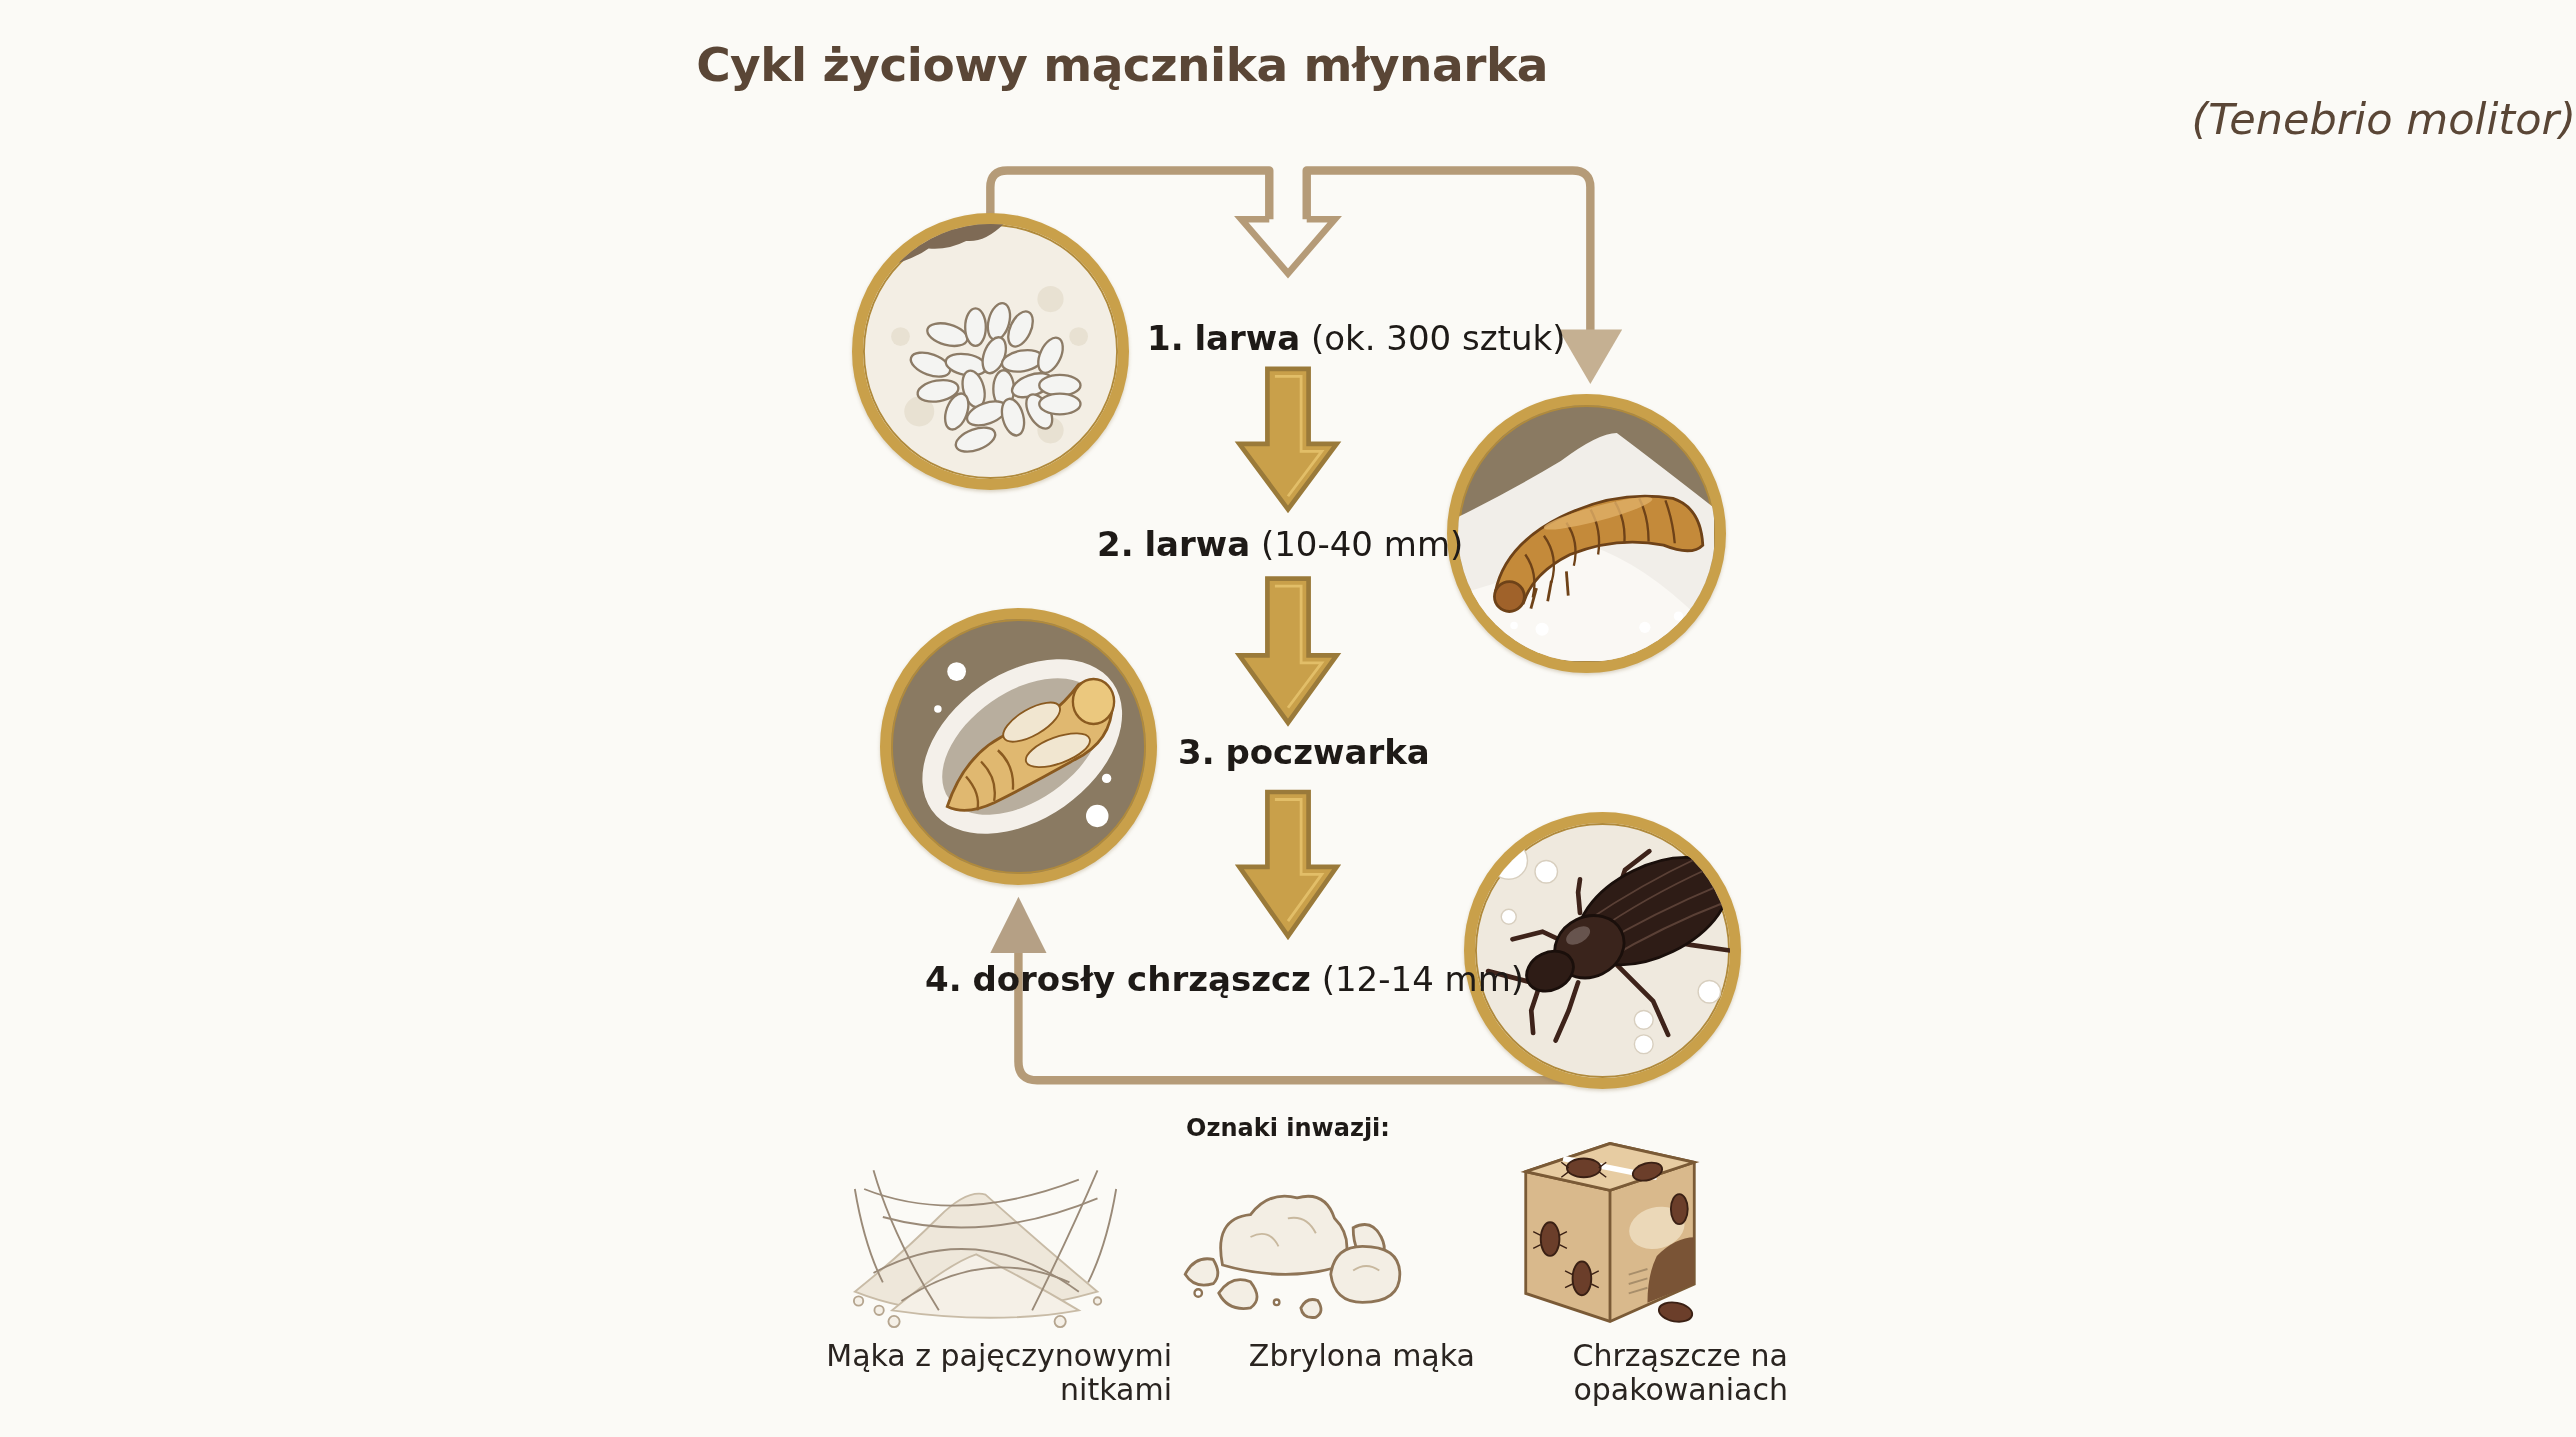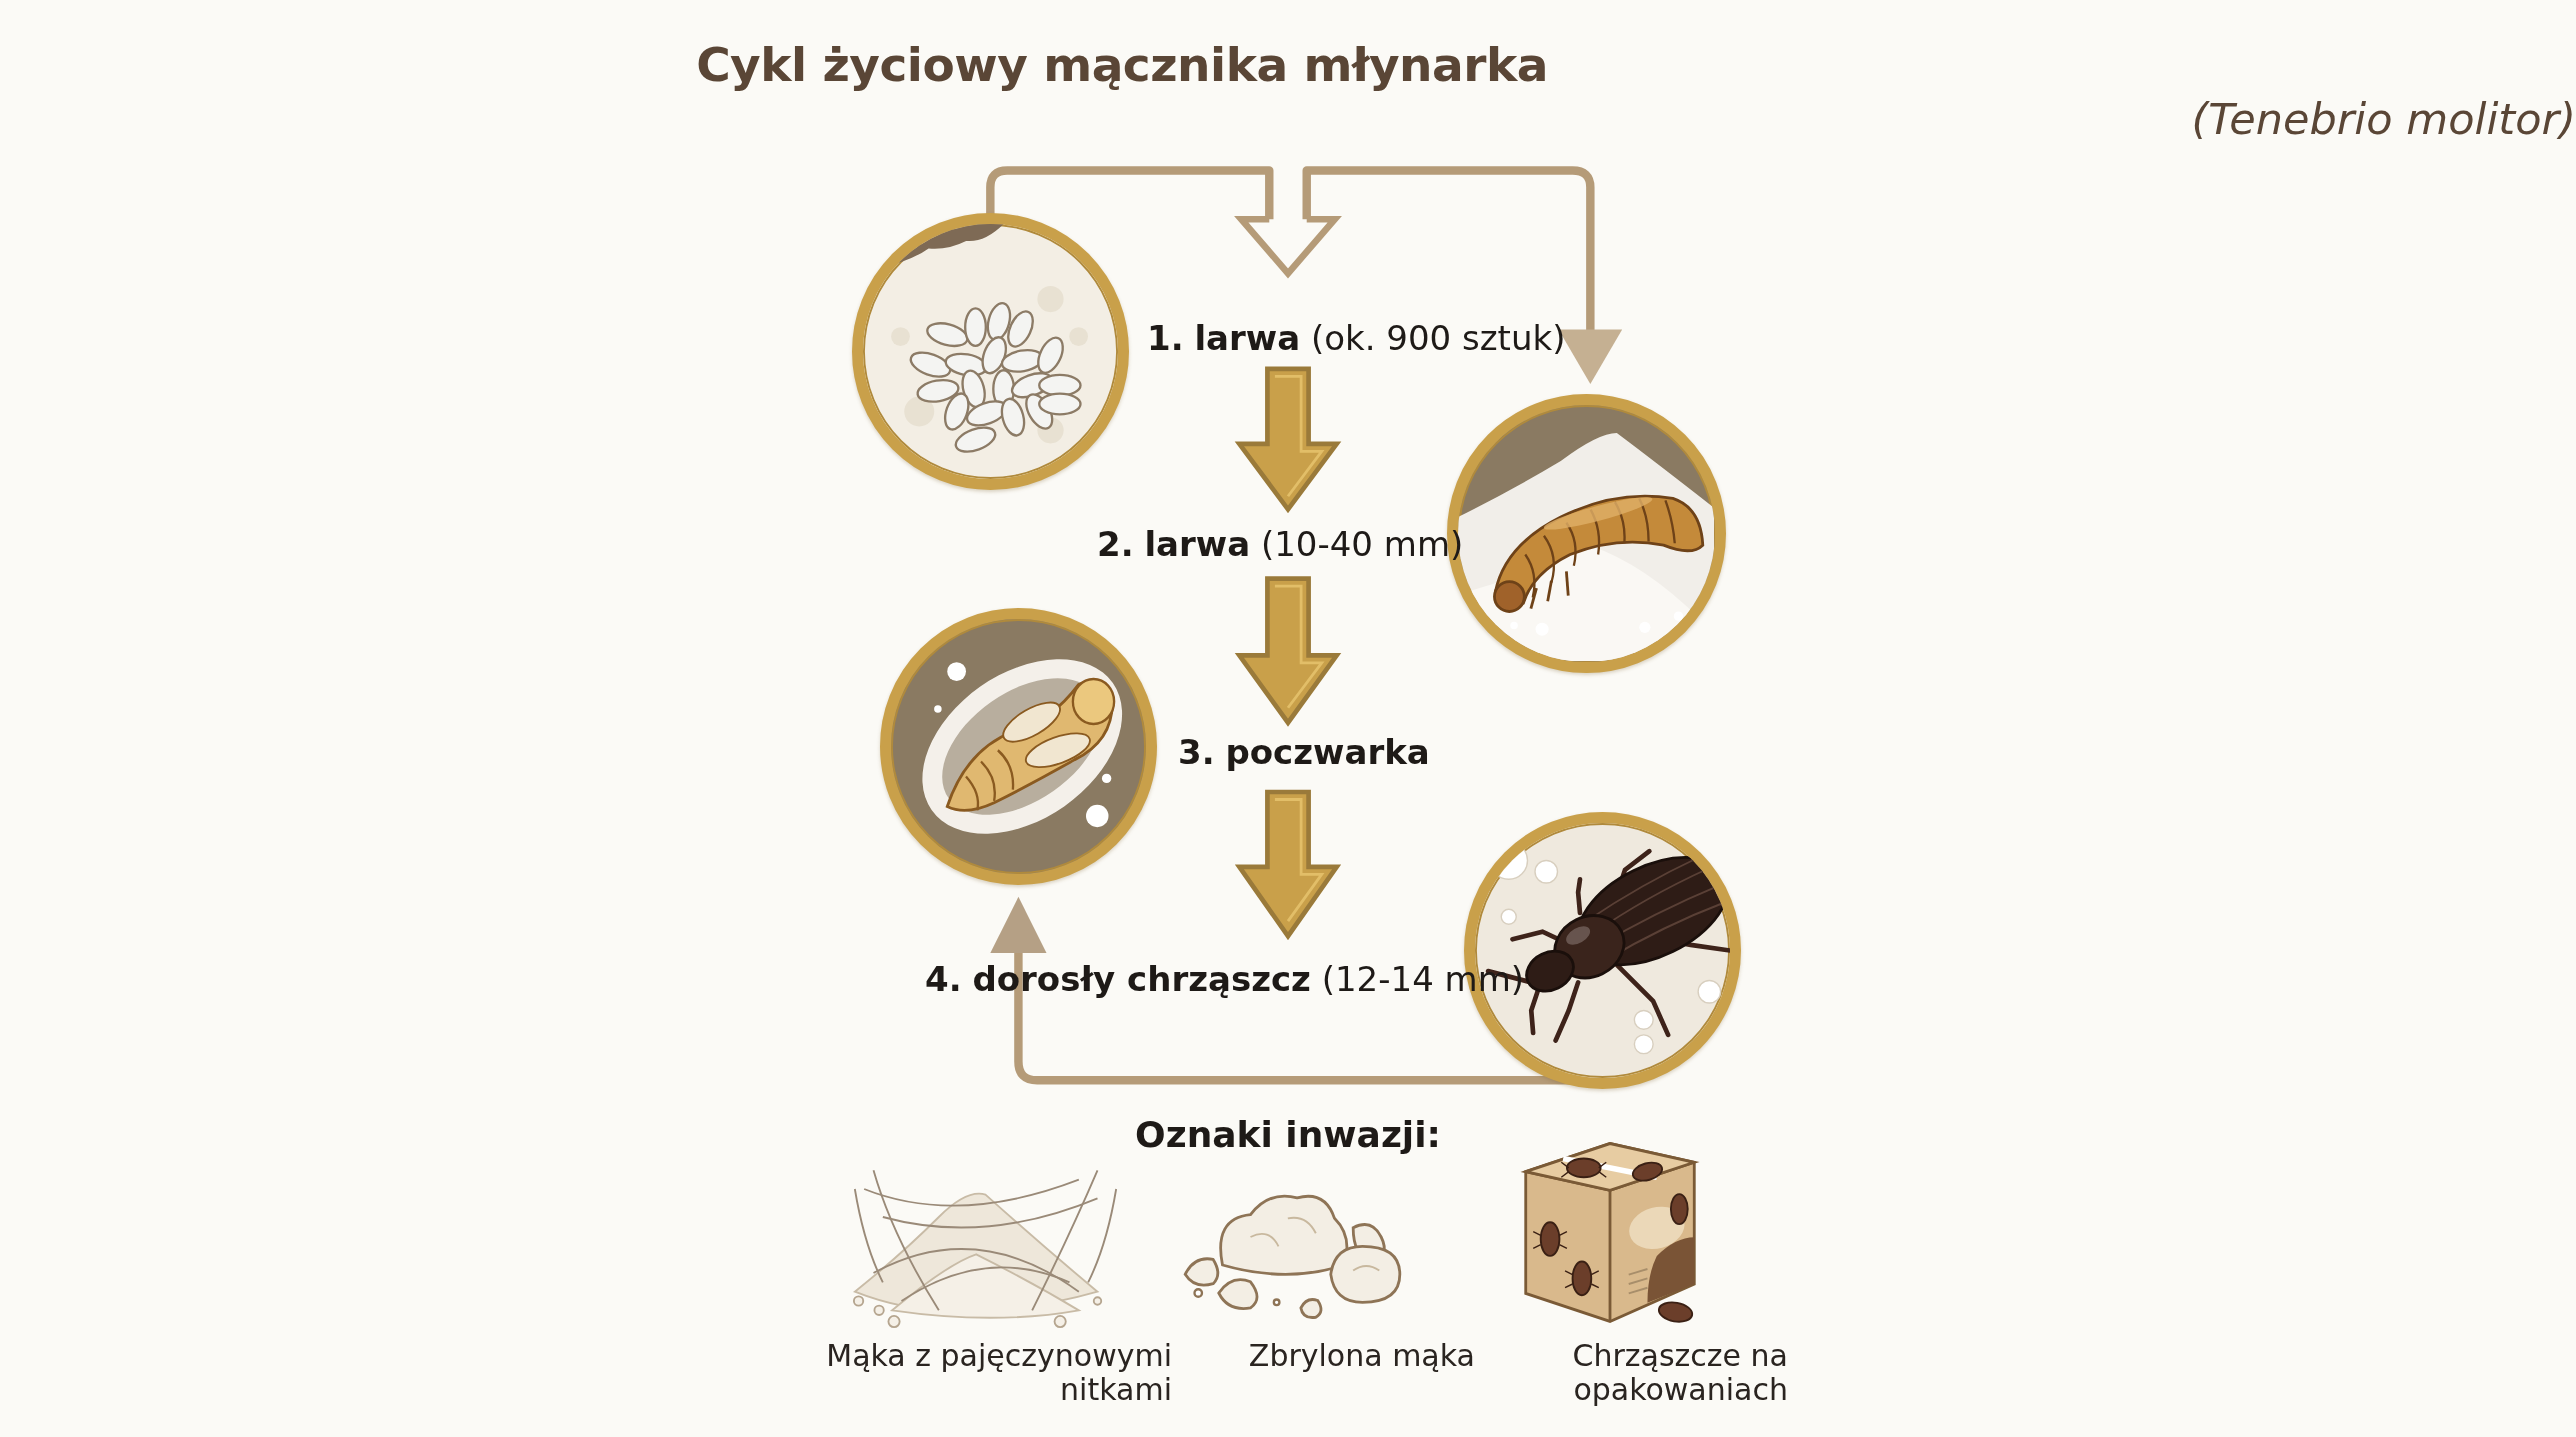--- a/index.html
+++ b/index.html
@@ -25,21 +25,21 @@
   .stage-label .detail { font-weight: normal; }
   .circle {
     border-radius: 50%;
     box-sizing: border-box;
     border: 11.2px solid #C9A04A;
     box-shadow: 0 0 0 1.9px #B08A3C inset, 0 1.9px 3.7px rgba(120,90,40,0.25);
     overflow: hidden;
   }
   .signs-heading {
     left: 0; width: 2576px; top: 1114px; text-align: center;
-    font-size: 36px; font-weight: bold; color: #1E1A17;
+    font-size: 24px; font-weight: bold; color: #1E1A17;
   }
   .sign-caption {
     width: 374px; text-align: right; font-size: 30px; color: #2A2420; line-height: 34px;
   }
   svg { display: block; }
 </style>
 </head>
 <body>
 
 <div class="abs title">Cykl życiowy mącznika młynarka</div>
@@ -103,21 +103,21 @@
       <ellipse cx="160" cy="206" rx="11" ry="20" transform="rotate(-15 160 206)"></ellipse>
       <ellipse cx="188" cy="200" rx="11" ry="20" transform="rotate(-30 188 200)"></ellipse>
       <ellipse cx="210" cy="192" rx="22" ry="11"></ellipse>
       <ellipse cx="120" cy="230" rx="22" ry="11" transform="rotate(-20 120 230)"></ellipse>
     </g>
   </svg>
 </div>
 <div class="abs stage-label" style="left:1147px;top:318px;">
   <b>1.</b>
   <b>larwa</b>
-  <span class="detail">(ok. 900 sztuk)</span>
+  <span class="detail">(ok. 300 sztuk)</span>
 </div>
 
 <div class="abs circle" style="left:1447px;top:394px;width:279px;height:279px;background:#8A7A62;">
   <svg width="256" height="256" viewBox="0 0 274 274">
     <path d="M0 120 Q60 90 110 60 Q150 30 170 30 Q210 60 274 110 L274 274 L0 274 Z" fill="#F1EEE9"></path>
     <path d="M10 200 Q80 180 140 150 Q200 170 260 230 L260 274 L10 274 Z" fill="#FAF8F4"></path>
     <g fill="#FFFFFF">
         <circle cx="60" cy="236" r="4"></circle>
         <circle cx="90" cy="240" r="7"></circle>
         <circle cx="200" cy="238" r="6"></circle>

